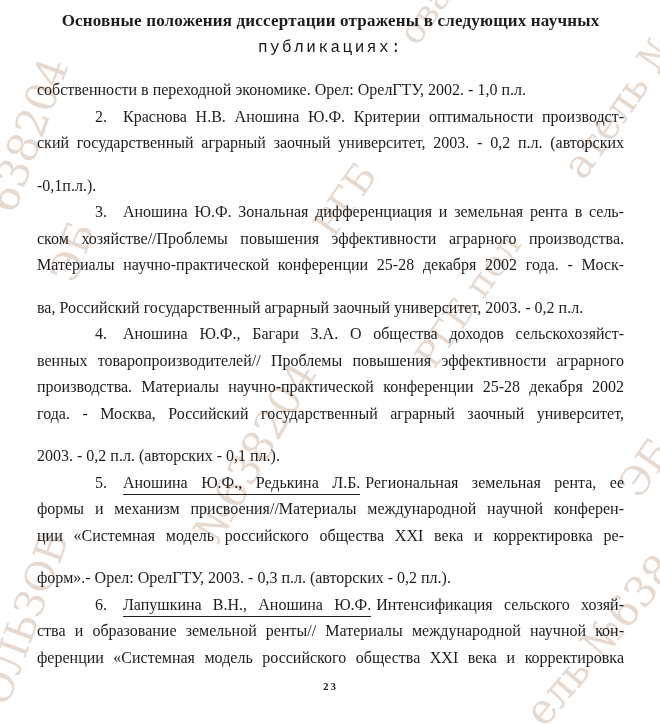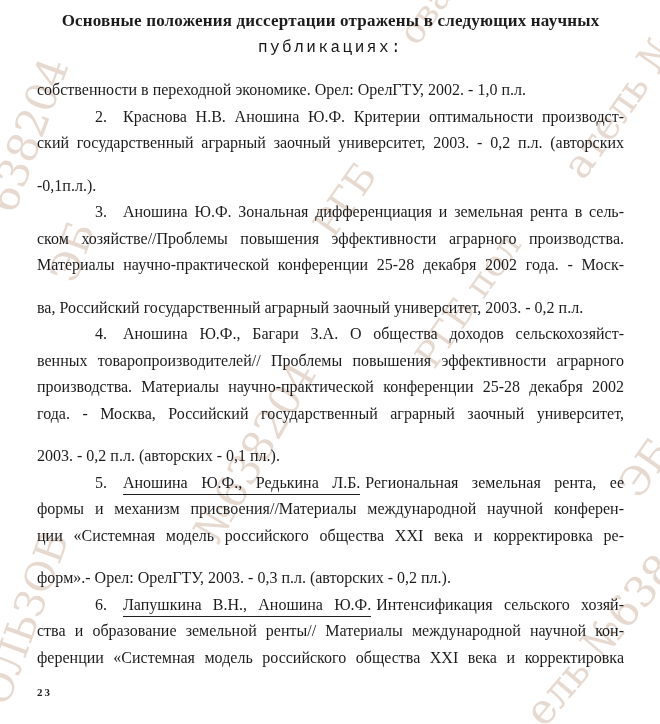--- a/index.html
+++ b/index.html
@@ -43,22 +43,22 @@
     border-bottom:1.5px solid #1f1f1f;
     padding-bottom:3px;
   }
   .names::after {
     content:""; position:absolute;
     left:-26px; right:-10px; bottom:-7px; height:4.5px;
     background:var(--red-color,#e3130b); border-radius:1px;
   }
   .rest { margin-left:5px; }
   .pageno {
-    text-align:left; font-size:11px; font-weight:bold;
-    letter-spacing:2px; line-height:14px; margin-top:14px; color:#222;
+    text-align:center; font-size:11px; font-weight:bold;
+    letter-spacing:2px; line-height:14px; margin-top:8px; color:#222;
   }
 </style>
 </head>
 <body>
 
 <div class="page">
   <div class="wm-layer">
       <div class="wm" style="left: 28px; top: 135px; font-size: 42px; transform: translate(-50%, -50%) rotate(-70deg);">638204</div>
       <div class="wm" style="left: 72px; top: 252px; font-size: 40px; transform: translate(-50%, -50%) rotate(-70deg);">ЭБ</div>
       <div class="wm" style="left: 345px; top: 200px; font-size: 38px; transform: translate(-50%, -50%) rotate(-55deg);">РГБ</div>

